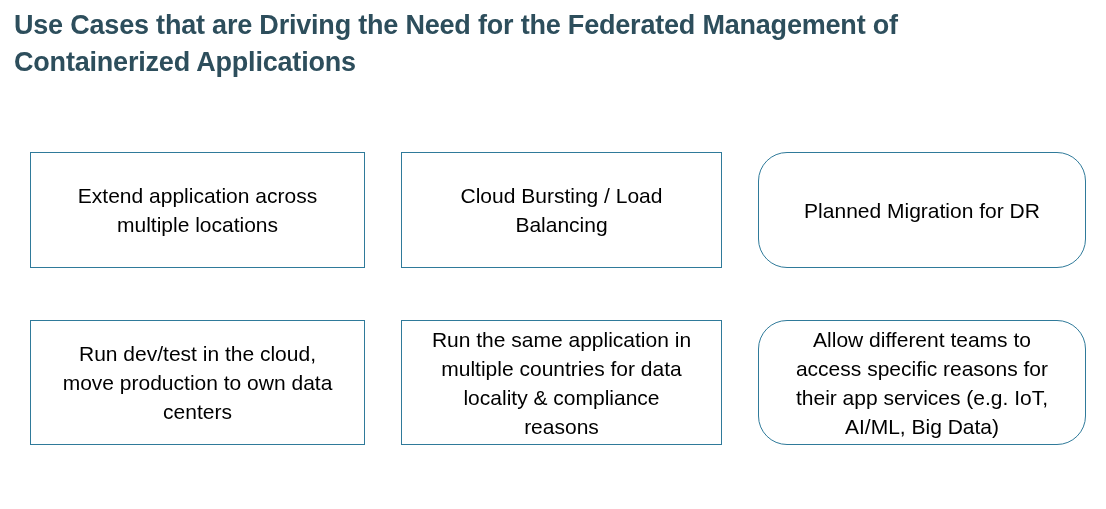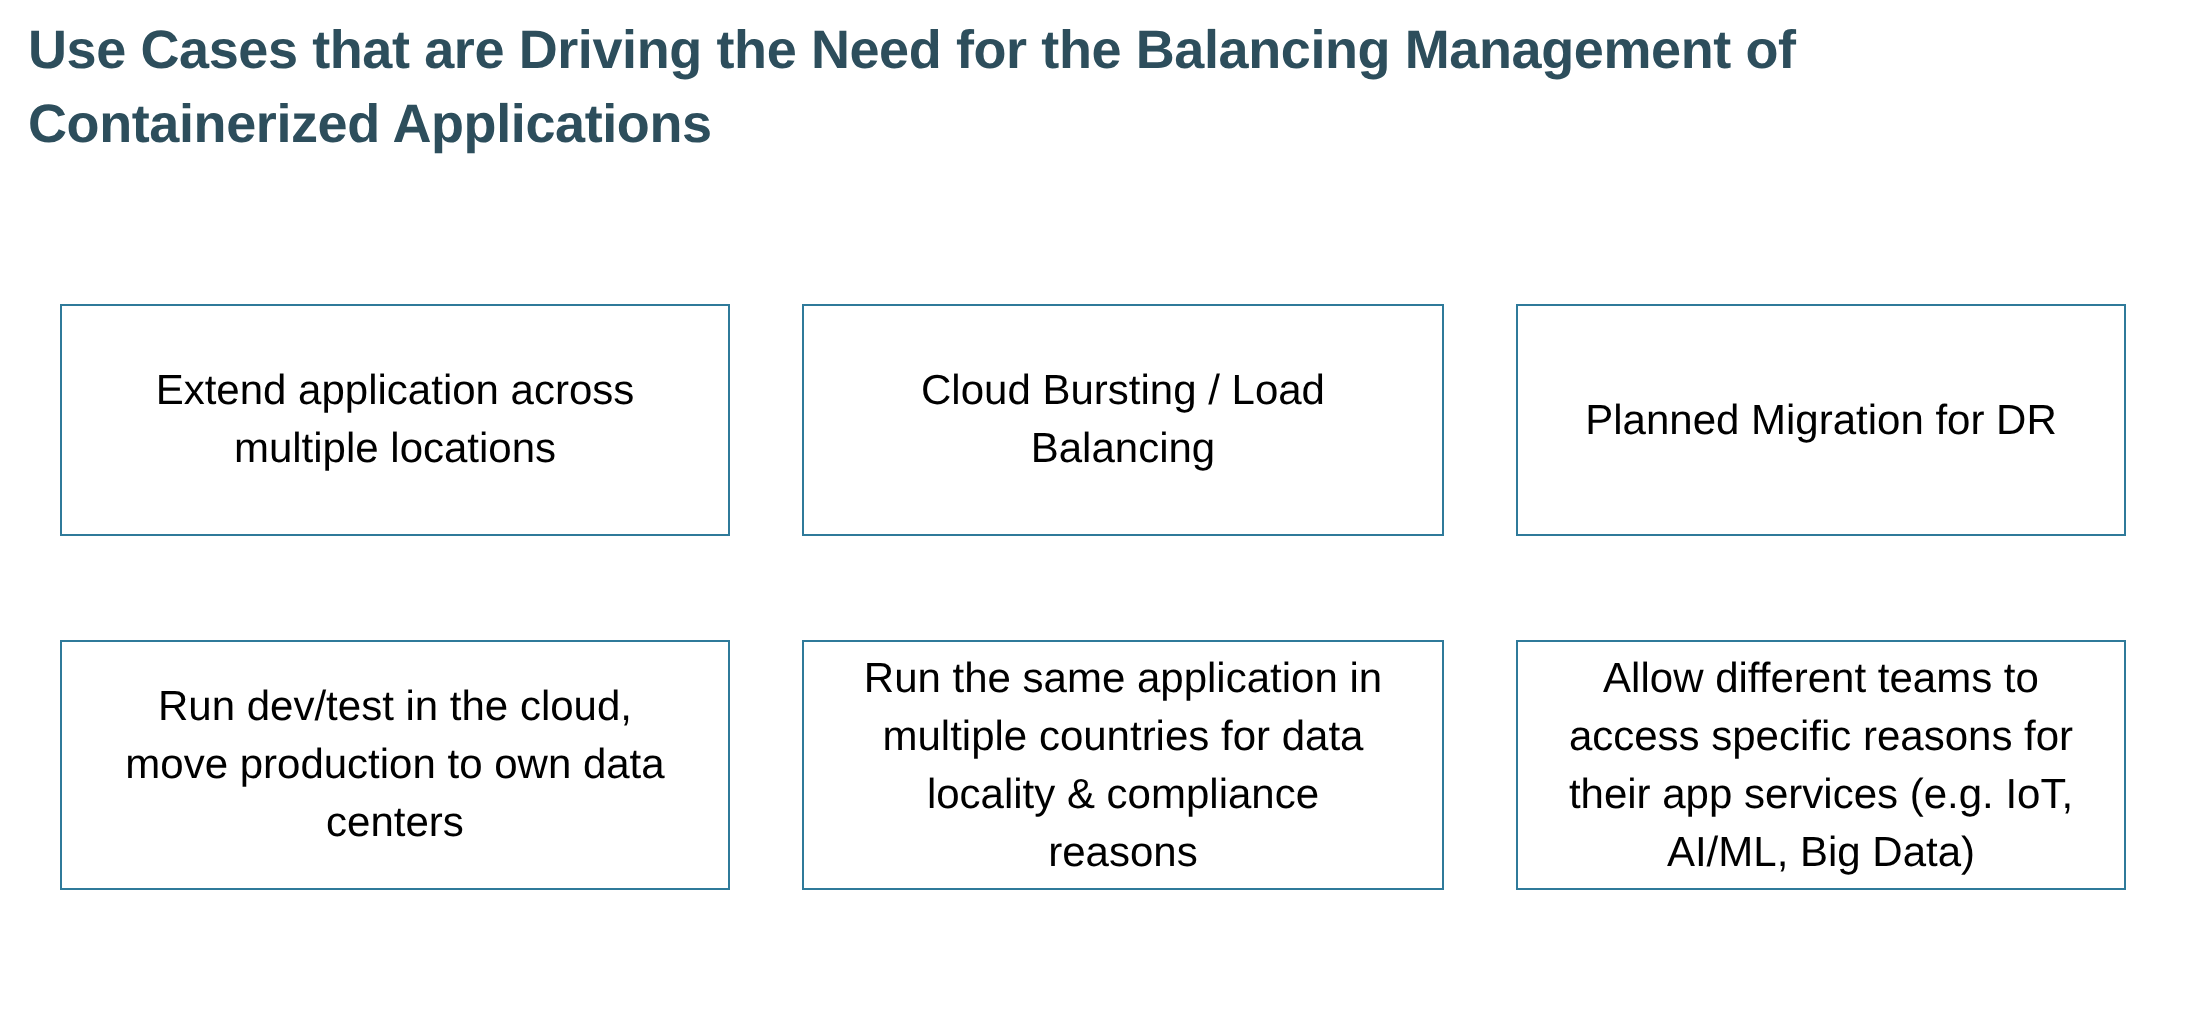--- a/index.html
+++ b/index.html
@@ -44,28 +44,28 @@
     color: var(--box_text_color, #000000);
     white-space: pre-line;
   }
   
   .r1 { top: 152px; height: 116px; }
   
   .r2 { top: 320px; height: 125px; }
   
   .c1 { left: 30px;  width: 335px; }
   .c2 { left: 401px; width: 321px; }
-  .c3 { left: 758px; width: 305px; }
+  .c3 { left: 758px; width: 328px; border-radius: 29px; }
 </style>
 </head>
 <body>
 
 <div class="slide">
 
-  <h1 class="slide-title">Use Cases that are Driving the Need for the Balancing Management of
+  <h1 class="slide-title">Use Cases that are Driving the Need for the Federated Management of
 Containerized Applications</h1>
 
   <div class="use-case-card r1 c1">
     <span class="use-case-text">Extend application across
 multiple locations</span>
   </div>
 
   <div class="use-case-card r1 c2">
     <span class="use-case-text">Cloud Bursting / Load
 Balancing</span>

